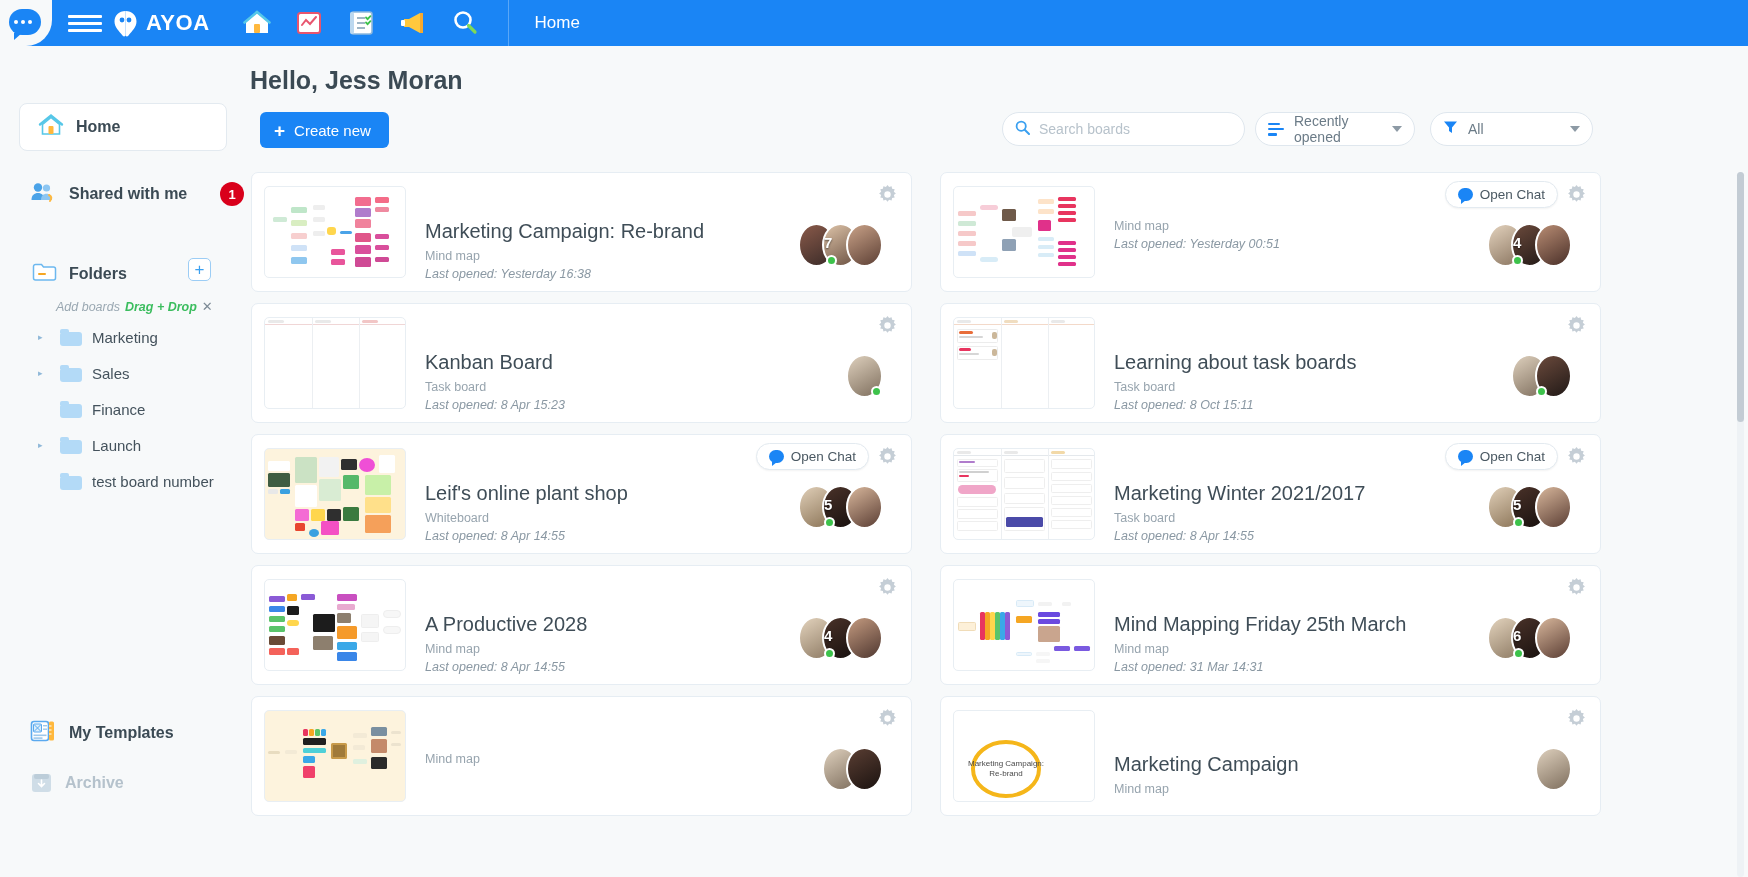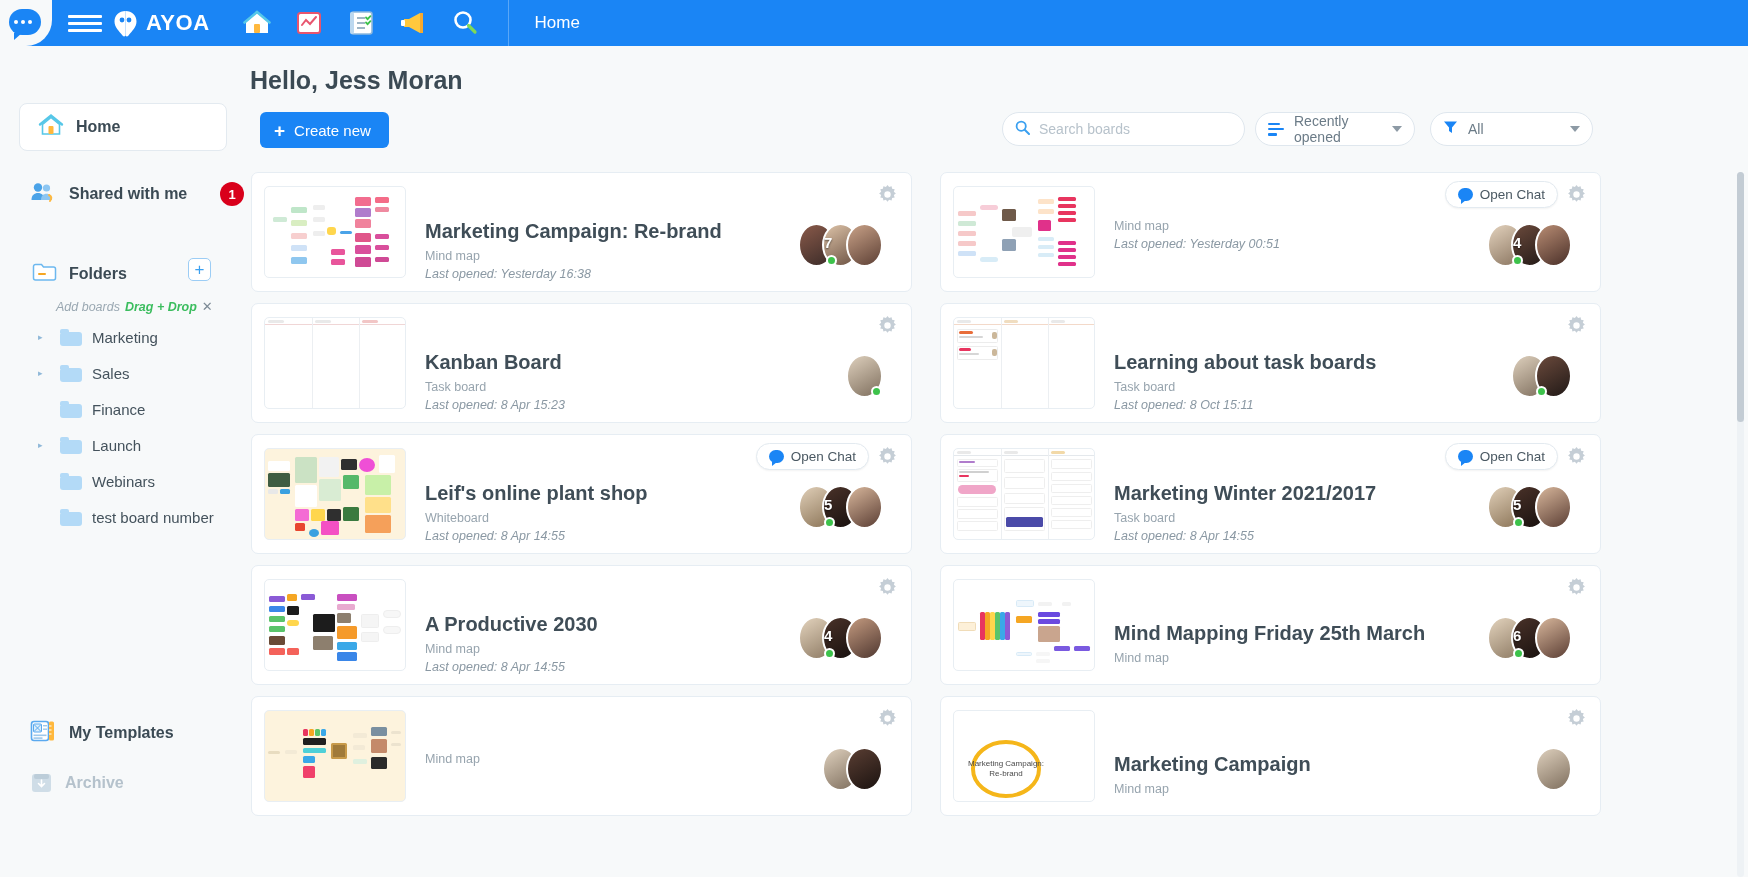--- a/index.html
+++ b/index.html
@@ -229,21 +229,21 @@
     display: flex; align-items: center; cursor: pointer;
   }
   .thumb {
     width: 142px; height: 92px; margin-left: 12px; flex: none;
     border: 1px solid #e8eef3; border-radius: 5px;
     overflow: hidden; position: relative; background: #fff;
   }
   .thumb.cream { background: #fdf3dd; }
   .card-text { margin-left: 19px; flex: 1; min-width: 0; }
   .card-title {
-    font-size: 20px; color: #3f4d57; font-weight: bold;
+    font-size: 20px; color: #3f4d57; font-weight: normal;
     white-space: nowrap; overflow: hidden; text-overflow: ellipsis; margin-top: 36px;
   }
   .card-type { font-size: 12.5px; color: #97a4ae; margin-top: 6px; }
   .card-opened { font-size: 12.5px; color: #8a98a3; font-style: italic; margin-top: 4px; }
 
   .gear {
     position: absolute; top: 12px; right: 14px;
     width: 19px; height: 19px; cursor: pointer;
   }
   .chat-btn {
@@ -432,25 +432,20 @@
     </div>
     <div class="folder-item">
       <span class="caret empty">▸</span>
       <span class="fold-ic"></span>
       <span class="lbl">Finance</span>
     </div>
     <div class="folder-item">
       <span class="caret">▸</span>
       <span class="fold-ic"></span>
       <span class="lbl">Launch</span>
-    </div>
-    <div class="folder-item">
-      <span class="caret empty">▸</span>
-      <span class="fold-ic"></span>
-      <span class="lbl">Webinars</span>
     </div>
     <div class="folder-item">
       <span class="caret empty">▸</span>
       <span class="fold-ic"></span>
       <span class="lbl">test board number</span>
     </div>
   </div>
 
   <div class="my-templates">
     <span>
@@ -817,21 +812,21 @@
             <div class="mn" style="left:72px;top:46px;width:20px;height:13px;background:#f59a2a"></div>
             <div class="mn" style="left:72px;top:62px;width:20px;height:8px;background:#3aa8e8"></div>
             <div class="mn" style="left:72px;top:72px;width:20px;height:9px;background:#3a86e8"></div>
             <div class="mn" style="left:96px;top:34px;width:18px;height:14px;background:#f5f5f5;border:1px solid #eee"></div>
             <div class="mn" style="left:96px;top:52px;width:18px;height:10px;background:#f5f5f5;border:1px solid #eee"></div>
             <div class="mn" style="left:118px;top:30px;width:18px;height:8px;background:#f7f7f7;border:1px solid #eee;border-radius:4px"></div>
             <div class="mn" style="left:118px;top:46px;width:18px;height:8px;background:#f7f7f7;border:1px solid #eee;border-radius:4px"></div>
           </div>
         </div>
         <div class="card-text">
-          <div class="card-title">A Productive 2030</div>
+          <div class="card-title">A Productive 2028</div>
           <div class="card-type">Mind map</div>
           <div class="card-opened">Last opened: 8 Apr 14:55</div>
         </div>
         <div class="avatars">
           <div class="av" style="background:linear-gradient(150deg,#e3d3bd,#8d7a63)"></div>
           <div class="av" style="background:linear-gradient(150deg,#4a3229,#17100e)"></div>
           <div class="av" style="background:linear-gradient(150deg,#c49b80,#4f3730)"></div>
           <span class="av-count">4</span>
           <span class="online-dot" style="left:26px"></span>
         </div>
@@ -863,20 +858,21 @@
             <div class="mn" style="left:100px;top:66px;width:16px;height:5px;background:#7a5ae0"></div>
             <div class="mn" style="left:120px;top:66px;width:16px;height:5px;background:#7a5ae0"></div>
             <div class="mn" style="left:62px;top:72px;width:16px;height:4px;background:#eef6fc;border:1px solid #d8eaf7"></div>
             <div class="mn" style="left:82px;top:72px;width:14px;height:4px;background:#f6f6f6"></div>
             <div class="mn" style="left:82px;top:79px;width:14px;height:4px;background:#f6f6f6"></div>
           </div>
         </div>
         <div class="card-text">
           <div class="card-title">Mind Mapping Friday 25th March</div>
           <div class="card-type">Mind map</div>
+          <div class="card-opened">Last opened: 31 Mar 14:31</div>
         </div>
         <div class="avatars">
           <div class="av" style="background:linear-gradient(150deg,#e3d3bd,#8d7a63)"></div>
           <div class="av" style="background:linear-gradient(150deg,#4a3229,#17100e)"></div>
           <div class="av" style="background:linear-gradient(150deg,#d8b79c,#5b3e34)"></div>
           <span class="av-count">6</span>
           <span class="online-dot" style="left:26px"></span>
         </div>
         <span class="gear">
           <svg width="19" height="19" viewBox="0 0 19 19">

